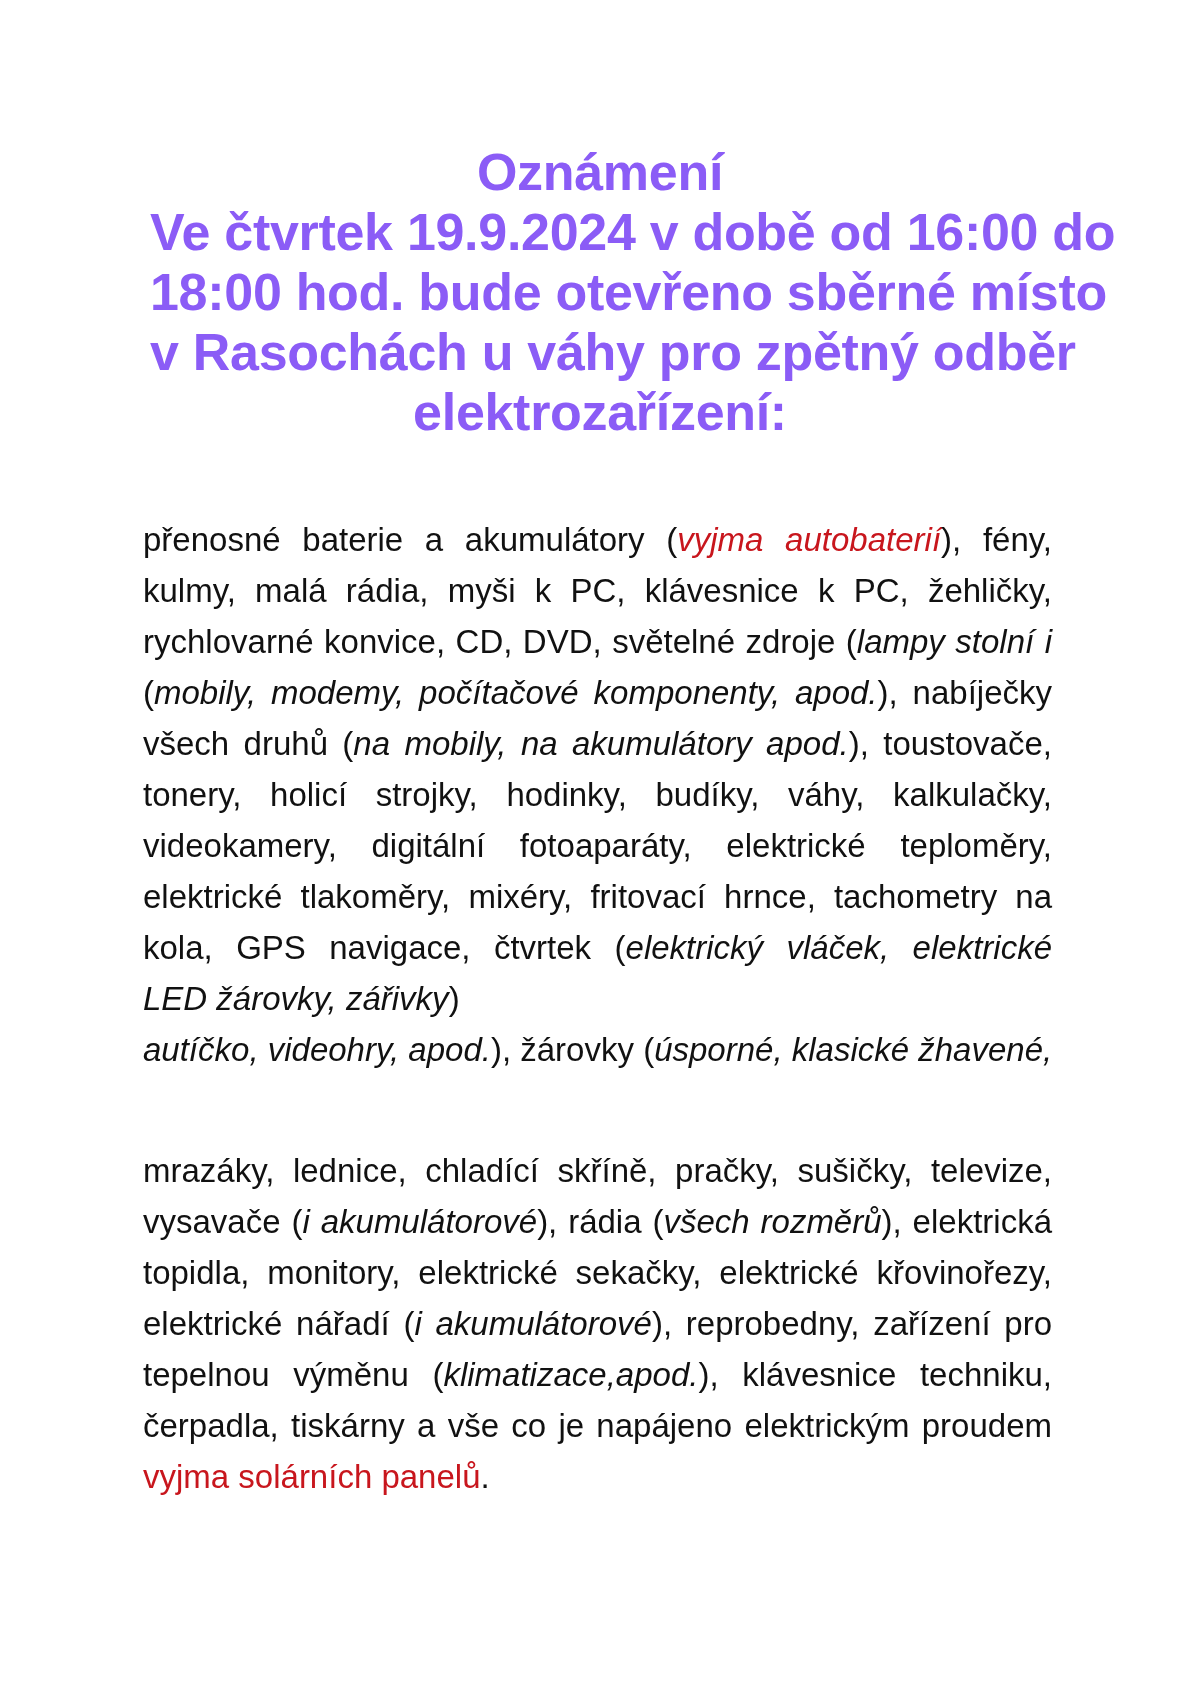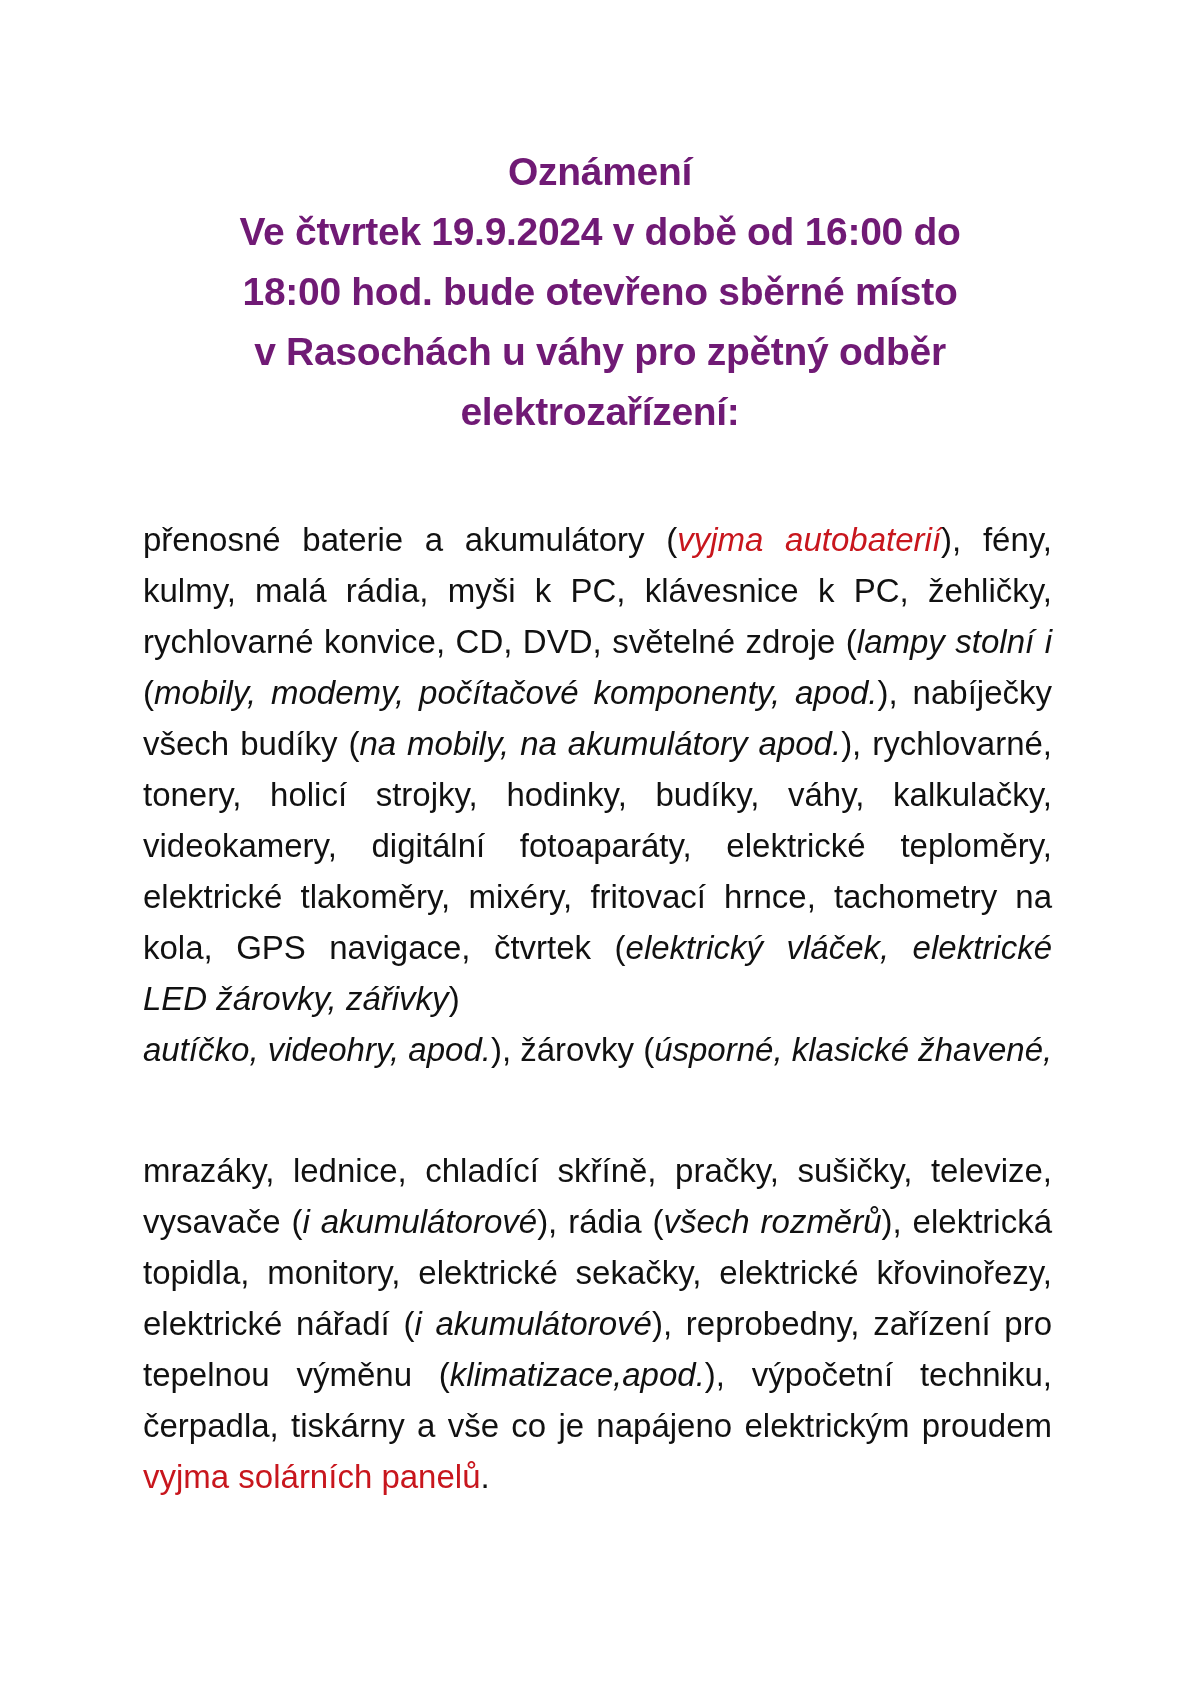--- a/index.html
+++ b/index.html
@@ -21,22 +21,22 @@
       background: #ffffff;
     }
     .heading {
       position: absolute;
       left: 150px;
       width: 900px;
       top: 142px;
       text-align: center;
       font-family: "Liberation Sans", "DejaVu Sans", sans-serif;
       font-weight: bold;
-      color: #701a75;
-      font-size: 39px;
+      color: #8b5cf6;
+      font-size: 52px;
       letter-spacing: -0.3px;
     }
     .heading .hline {
       display: block;
       height: 60px;
       line-height: 60px;
       white-space: nowrap;
     }
     .body-text {
       position: absolute;
@@ -74,30 +74,30 @@
     <span class="hline">18:00 hod. bude otevřeno sběrné místo</span>
     <span class="hline">v Rasochách u váhy pro zpětný odběr</span>
     <span class="hline">elektrozařízení:</span>
   </div>
 
   <div class="body-text para1">
       <span class="line"><span>přenosné baterie a akumulátory (</span><span class="it red">vyjma autobaterií</span><span>), fény,</span></span>
       <span class="line"><span>kulmy, malá rádia, myši k PC, klávesnice k PC, žehličky,</span></span>
       <span class="line"><span>rychlovarné konvice, CD, DVD, světelné zdroje (</span><span class="it">lampy stolní i</span></span>
       <span class="line"><span>(</span><span class="it">mobily, modemy, počítačové komponenty, apod.</span><span>), nabíječky</span></span>
-      <span class="line"><span>všech budíky (</span><span class="it">na mobily, na akumulátory apod.</span><span>), rychlovarné,</span></span>
+      <span class="line"><span>všech druhů (</span><span class="it">na mobily, na akumulátory apod.</span><span>), toustovače,</span></span>
       <span class="line"><span>tonery, holicí strojky, hodinky, budíky, váhy, kalkulačky,</span></span>
       <span class="line"><span>videokamery, digitální fotoaparáty, elektrické teploměry,</span></span>
       <span class="line"><span>elektrické tlakoměry, mixéry, fritovací hrnce, tachometry na</span></span>
       <span class="line"><span>kola, GPS navigace, čtvrtek (</span><span class="it">elektrický vláček, elektrické</span></span>
       <span class="line last"><span class="it">LED žárovky, zářivky</span><span>)</span></span>
       <span class="line"><span class="it">autíčko, videohry, apod.</span><span>), žárovky (</span><span class="it">úsporné, klasické žhavené,</span></span>
     </div>
   <div class="body-text para2">
       <span class="line"><span>mrazáky, lednice, chladící skříně, pračky, sušičky, televize,</span></span>
       <span class="line"><span>vysavače (</span><span class="it">i akumulátorové</span><span>), rádia (</span><span class="it">všech rozměrů</span><span>), elektrická</span></span>
       <span class="line"><span>topidla, monitory, elektrické sekačky, elektrické křovinořezy,</span></span>
       <span class="line"><span>elektrické nářadí (</span><span class="it">i akumulátorové</span><span>), reprobedny, zařízení pro</span></span>
-      <span class="line"><span>tepelnou výměnu (</span><span class="it">klimatizace,apod.</span><span>), výpočetní techniku,</span></span>
+      <span class="line"><span>tepelnou výměnu (</span><span class="it">klimatizace,apod.</span><span>), klávesnice techniku,</span></span>
       <span class="line"><span>čerpadla, tiskárny a vše co je napájeno elektrickým proudem</span></span>
       <span class="line last"><span class="red">vyjma solárních panelů</span><span>.</span></span>
     </div>
 </div>
 
 </body></html>

